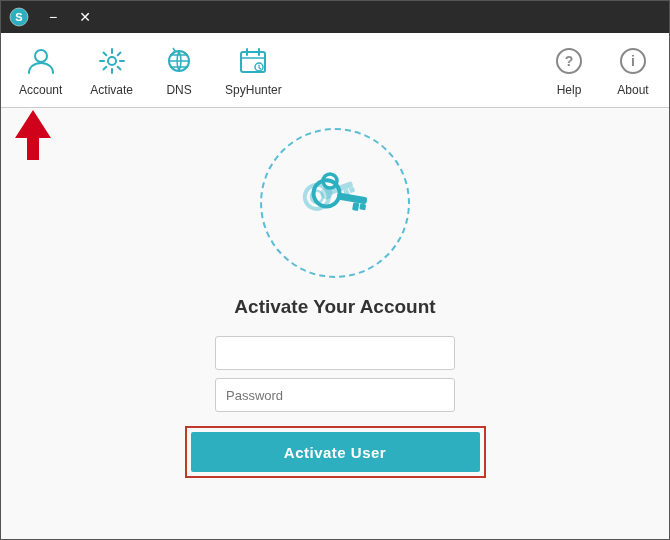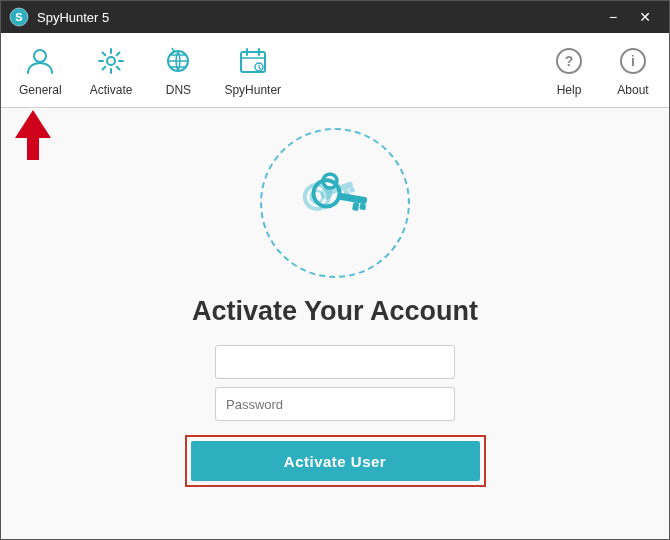--- a/index.html
+++ b/index.html
@@ -111,21 +111,21 @@
       border-radius: 50%;
       border: 2px dashed #5bbcd6;
       display: flex;
       align-items: center;
       justify-content: center;
       margin-bottom: 18px;
       background: transparent;
     }
 
     .activate-title {
-      font-size: 27px;
+      font-size: 19px;
       font-weight: bold;
       color: #333;
       margin-bottom: 18px;
     }
 
     .input-field {
       width: 240px;
       height: 34px;
       border: 1px solid #ccc;
       border-radius: 3px;
@@ -158,37 +158,36 @@
 </head>
 <body>
 
 <div class="window">
 
   <div class="title-bar">
     <svg class="title-bar-logo" viewBox="0 0 20 20" fill="none">
       <circle cx="10" cy="10" r="9" fill="#2eafc0" stroke="#fff" stroke-width="0.5"></circle>
       <text x="10" y="14" text-anchor="middle" font-size="11" fill="#fff" font-weight="bold">S</text>
     </svg>
-    <span class="title-bar-text">SpyHunter 5</span>
     <div class="title-bar-buttons">
       <button class="title-btn">−</button>
       <button class="title-btn close">✕</button>
     </div>
   </div>
 
   <div class="toolbar">
 
     <button class="toolbar-item">
       <div class="icon-wrap">
         <svg width="32" height="32" viewBox="0 0 32 32" fill="none">
           <circle cx="16" cy="11" r="6" stroke="#2eafc0" stroke-width="2" fill="none"></circle>
           <path d="M4 28c0-6 5-10 12-10s12 4 12 10" stroke="#2eafc0" stroke-width="2" fill="none" stroke-linecap="round"></path>
         </svg>
       </div>
-      <span>General</span>
+      <span>Account</span>
     </button>
 
     <button class="toolbar-item">
       <div class="icon-wrap">
         <svg width="32" height="32" viewBox="0 0 32 32" fill="none">
           <circle cx="16" cy="16" r="4" stroke="#2eafc0" stroke-width="2" fill="none"></circle>
           <path d="M16 4v4M16 24v4M4 16h4M24 16h4M7.5 7.5l2.8 2.8M21.7 21.7l2.8 2.8M7.5 24.5l2.8-2.8M21.7 10.3l2.8-2.8" stroke="#2eafc0" stroke-width="2" stroke-linecap="round"></path>
         </svg>
       </div>
       <span>Activate</span>

